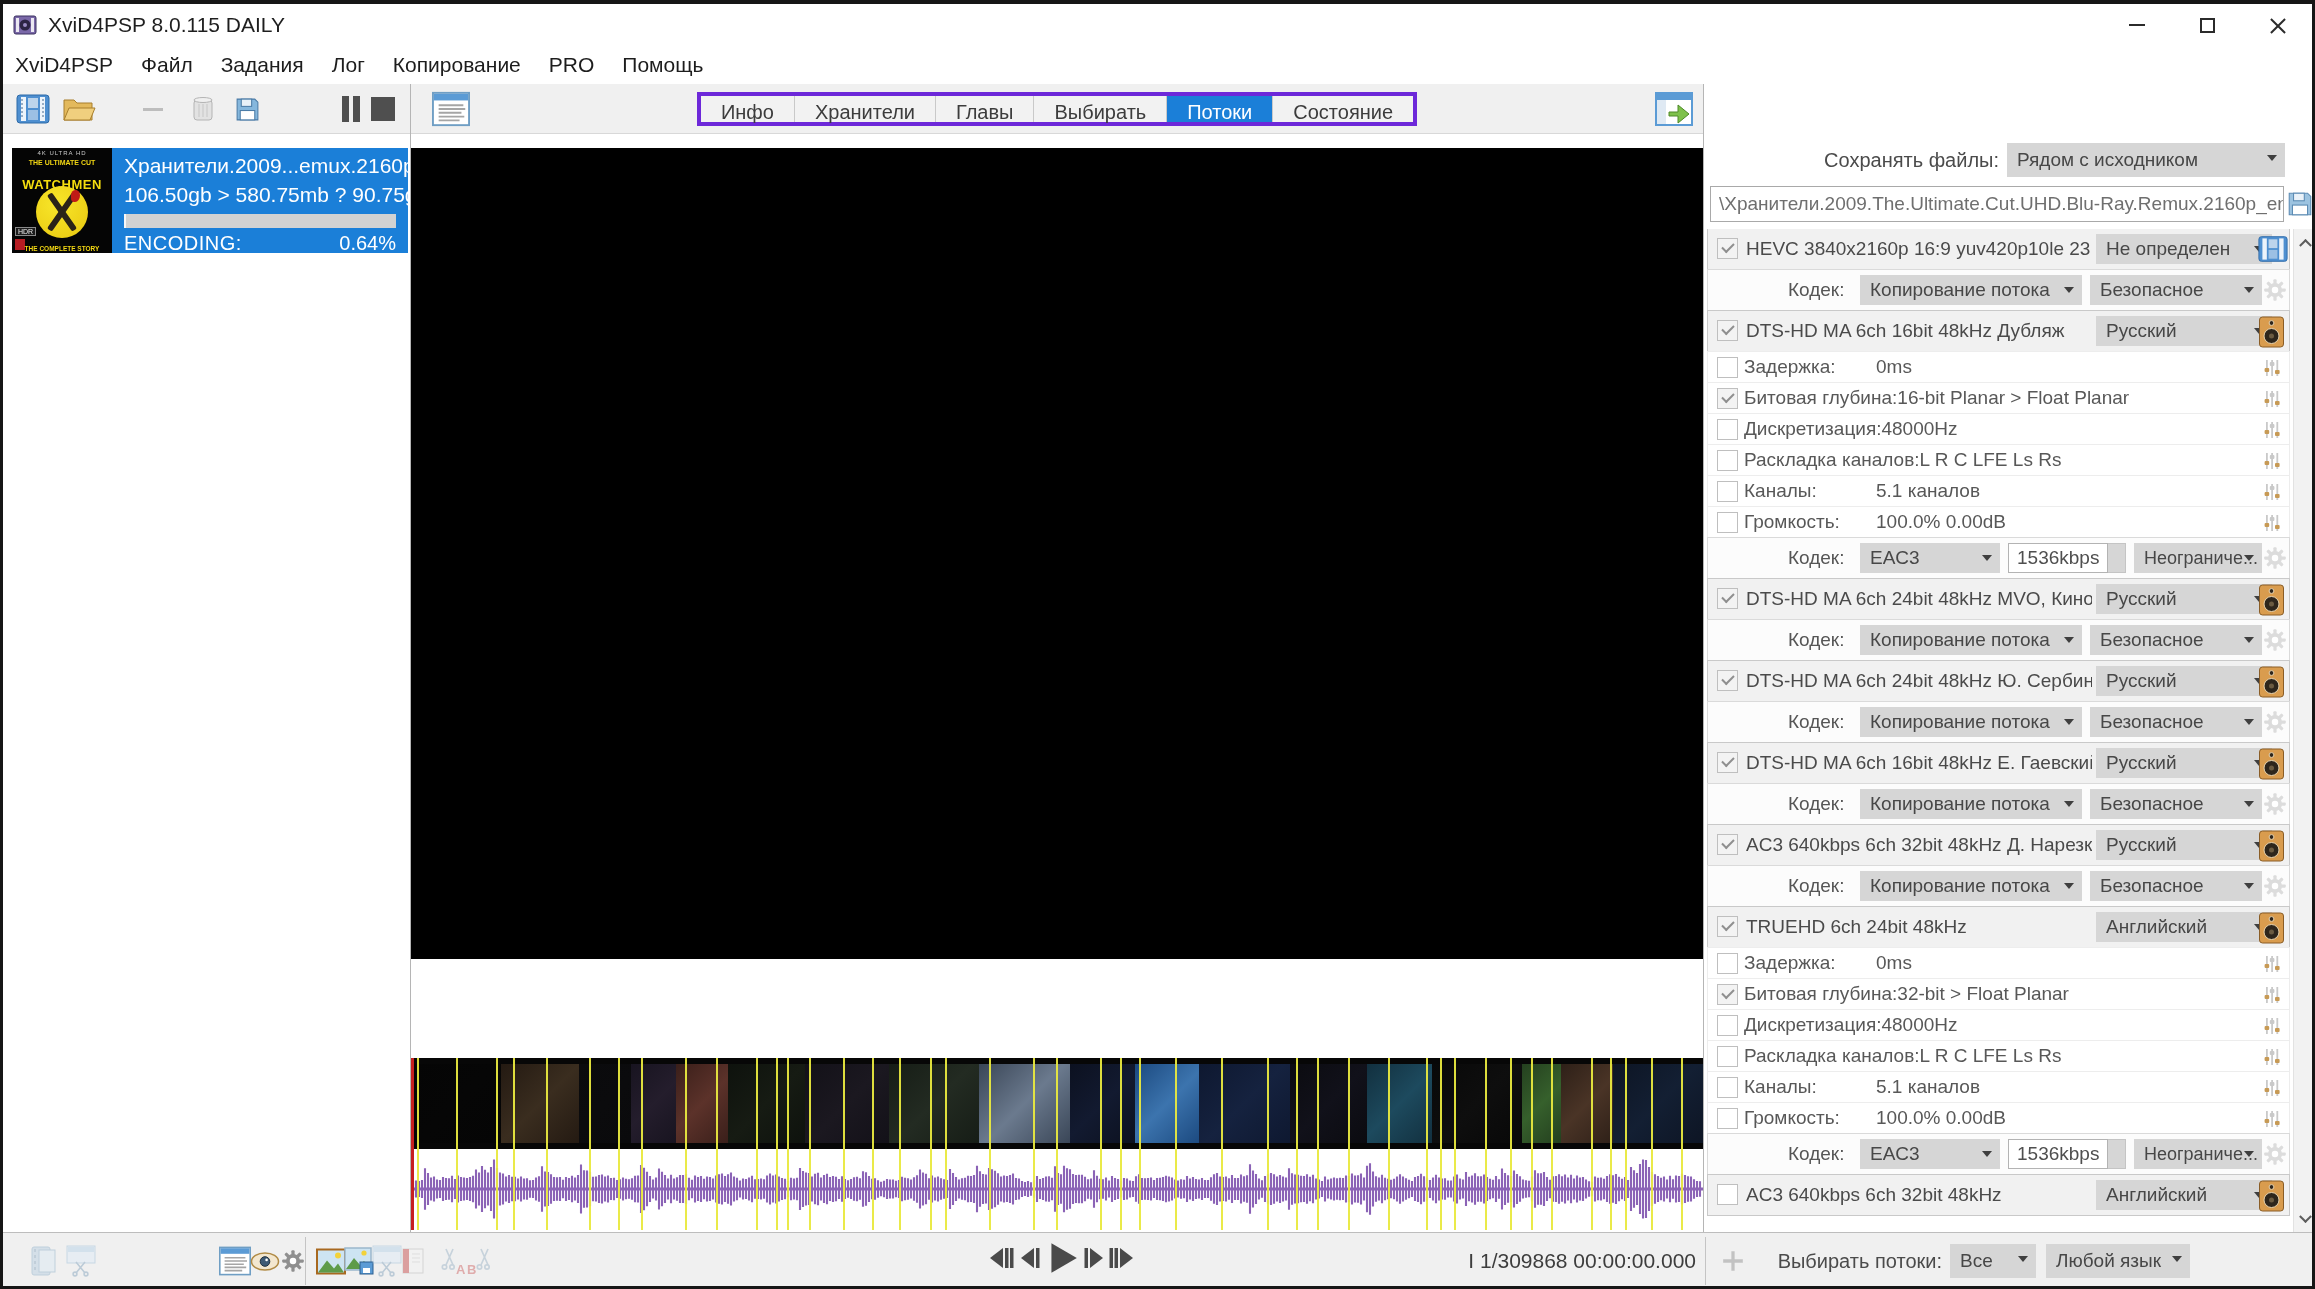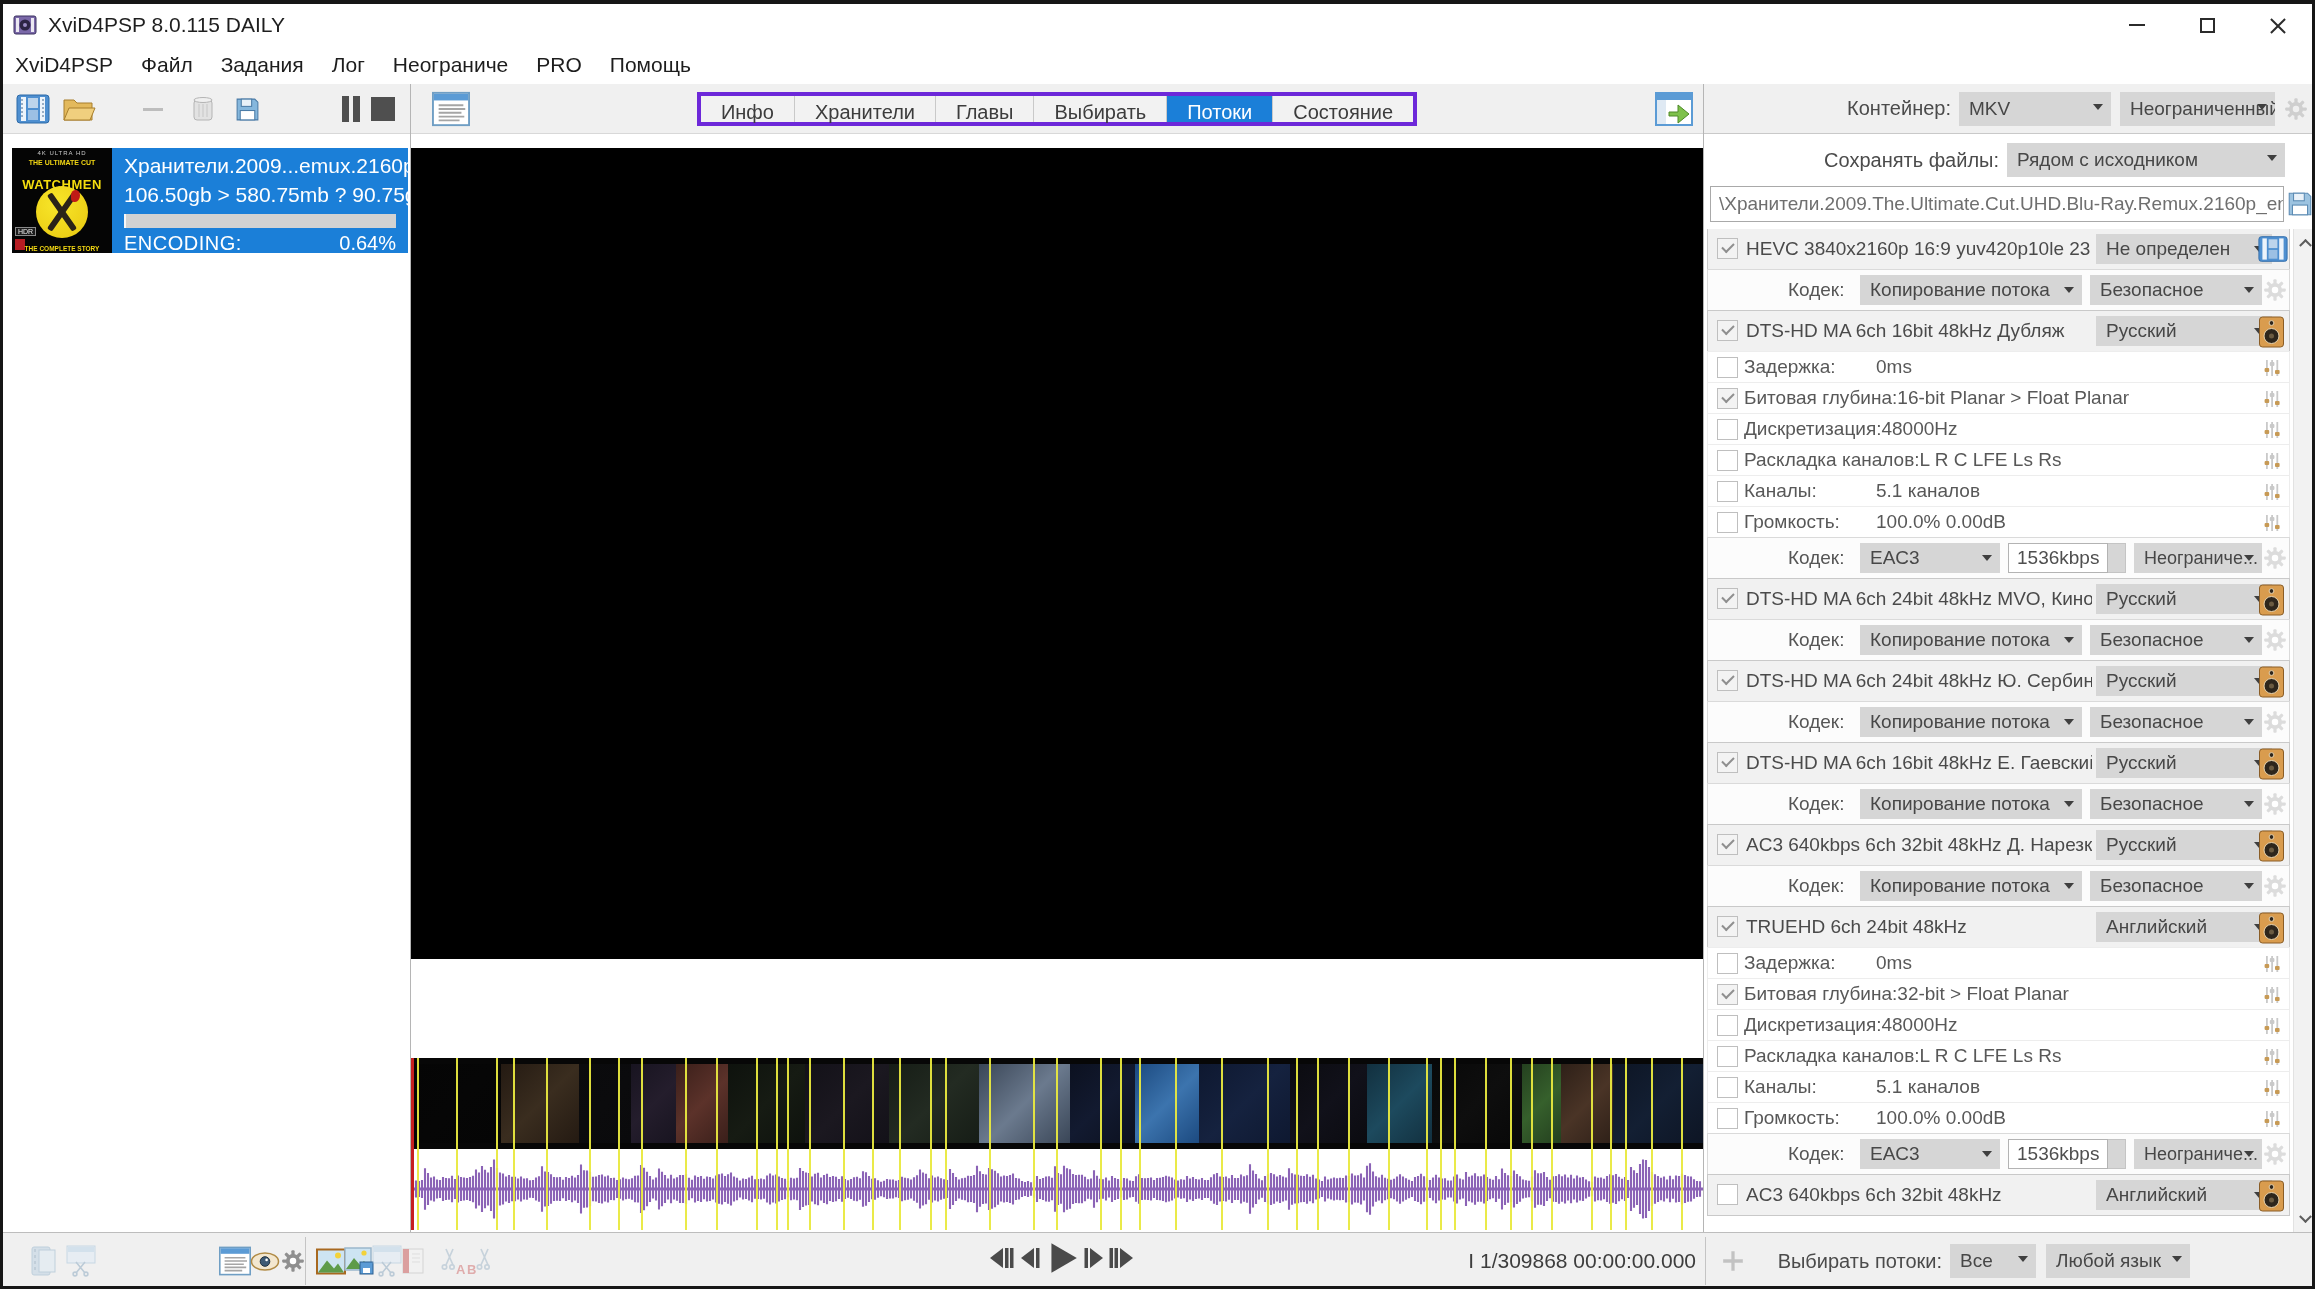--- a/index.html
+++ b/index.html
@@ -169,21 +169,21 @@
           <div class="glyph-close"></div>
         </div>
     </div>
   </div>
 
   <div class="menubar" id="menubar">
       <div class="menu-item">XviD4PSP</div>
       <div class="menu-item">Файл</div>
       <div class="menu-item">Задания</div>
       <div class="menu-item">Лог</div>
-      <div class="menu-item">Неограниче</div>
+      <div class="menu-item">Копирование</div>
       <div class="menu-item">PRO</div>
       <div class="menu-item">Помощь</div>
     </div>
 
   <div class="toolbar">
     <div class="tbtn" style="left:14px">
         <svg width="34" height="30" viewBox="0 0 34 30">
           <rect x="1" y="1" width="32" height="28" rx="3" fill="#4e8fd0" stroke="#2d6aa8"></rect>
           <rect x="5" y="3" width="5" height="24" fill="#fff" opacity=".9"></rect>
           <rect x="24" y="3" width="5" height="24" fill="#fff" opacity=".9"></rect>
@@ -357,35 +357,20 @@
         <div class="marker" style="left: 91.3334%; background: rgb(233, 233, 63);"></div>
         <div class="marker" style="left: 92.8108%; background: rgb(233, 233, 63);"></div>
         <div class="marker" style="left: 93.9259%; background: rgb(233, 233, 63);"></div>
         <div class="marker" style="left: 95.9722%; background: rgb(233, 233, 63);"></div>
         <div class="marker" style="left: 98.2951%; background: rgb(233, 233, 63);"></div>
       </div>
     <div class="playhead" id="playhead" style="background: rgb(198, 32, 32);"></div>
   </div>
 
   <div class="right-panel">
-    <div class="cont-row">
-      <span class="lbl">Контейнер:</span>
-      <div class="dd tall" style="width:152px;margin-right:9px"><span>MKV</span></div>
-      <div class="dd tall" style="width:155px;margin-right:8px"><span>Неограниченный</span></div>
-      <div style="width:26px;height:26px"><svg width="26" height="26" viewBox="0 0 24 24" fill="#cfcfcf">
-            <rect x="10.5" y="2" width="3" height="20" rx="1"></rect>
-            <rect x="2" y="10.5" width="20" height="3" rx="1"></rect>
-            <g transform="rotate(45 12 12)">
-              <rect x="10.5" y="2" width="3" height="20" rx="1"></rect>
-              <rect x="2" y="10.5" width="20" height="3" rx="1"></rect>
-            </g>
-            <circle cx="12" cy="12" r="6.5"></circle>
-            <circle cx="12" cy="12" r="3" fill="#f0f0f0"></circle>
-          </svg></div>
-    </div>
     <div class="save-row">
       <span class="lbl">Сохранять файлы:</span>
       <div class="dd tall" style="width:278px"><span>Рядом с исходником</span></div>
     </div>
     <div class="path-row">
       <div class="path-input">\Хранители.2009.The.Ultimate.Cut.UHD.Blu-Ray.Remux.2160p_enco...</div>
       <div class="path-save"><svg width="28" height="28" viewBox="0 0 26 26">
             <path d="M3 3h17l3 3v17H3z" fill="#9cc3e0" stroke="#5d8cb4"></path>
             <rect x="7" y="3" width="10" height="7" fill="#eaf2f9" stroke="#5d8cb4"></rect>
             <rect x="6" y="14" width="14" height="9" fill="#fff" stroke="#5d8cb4"></rect>

